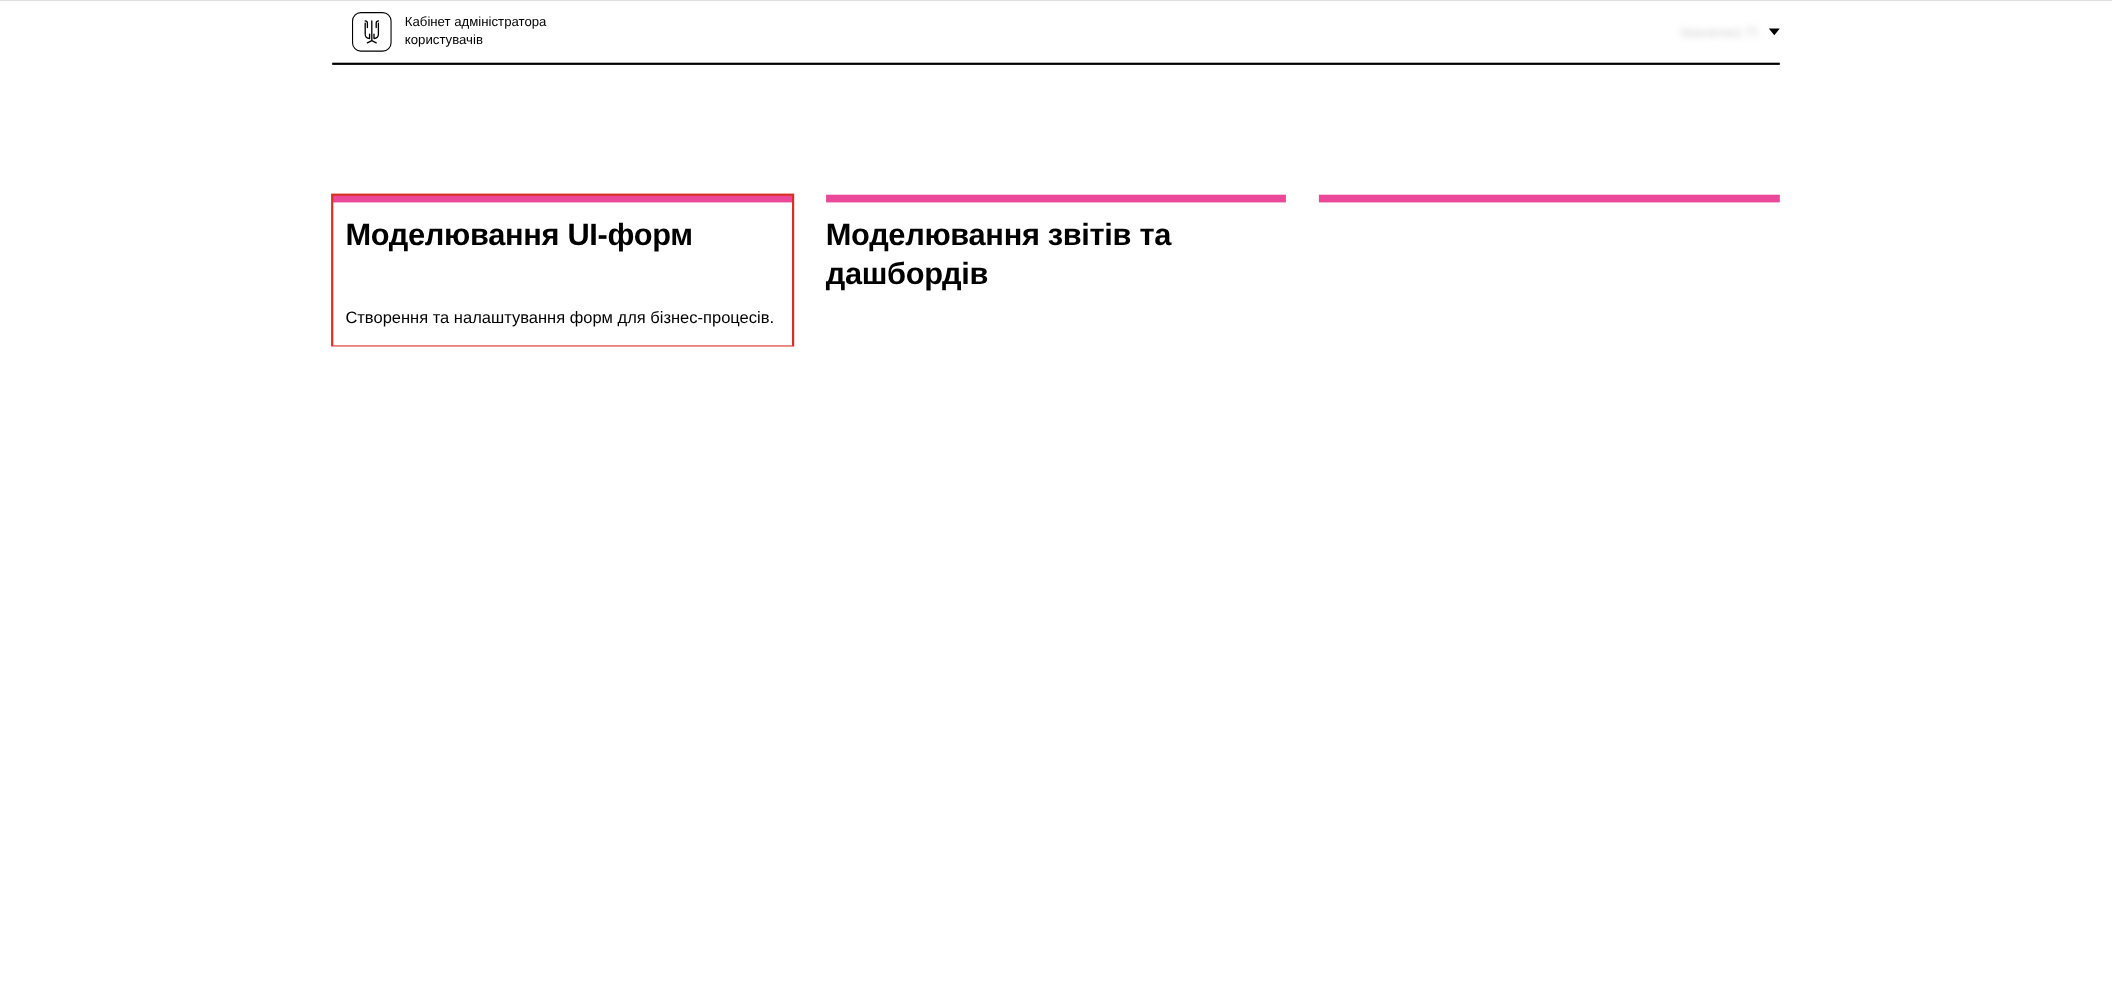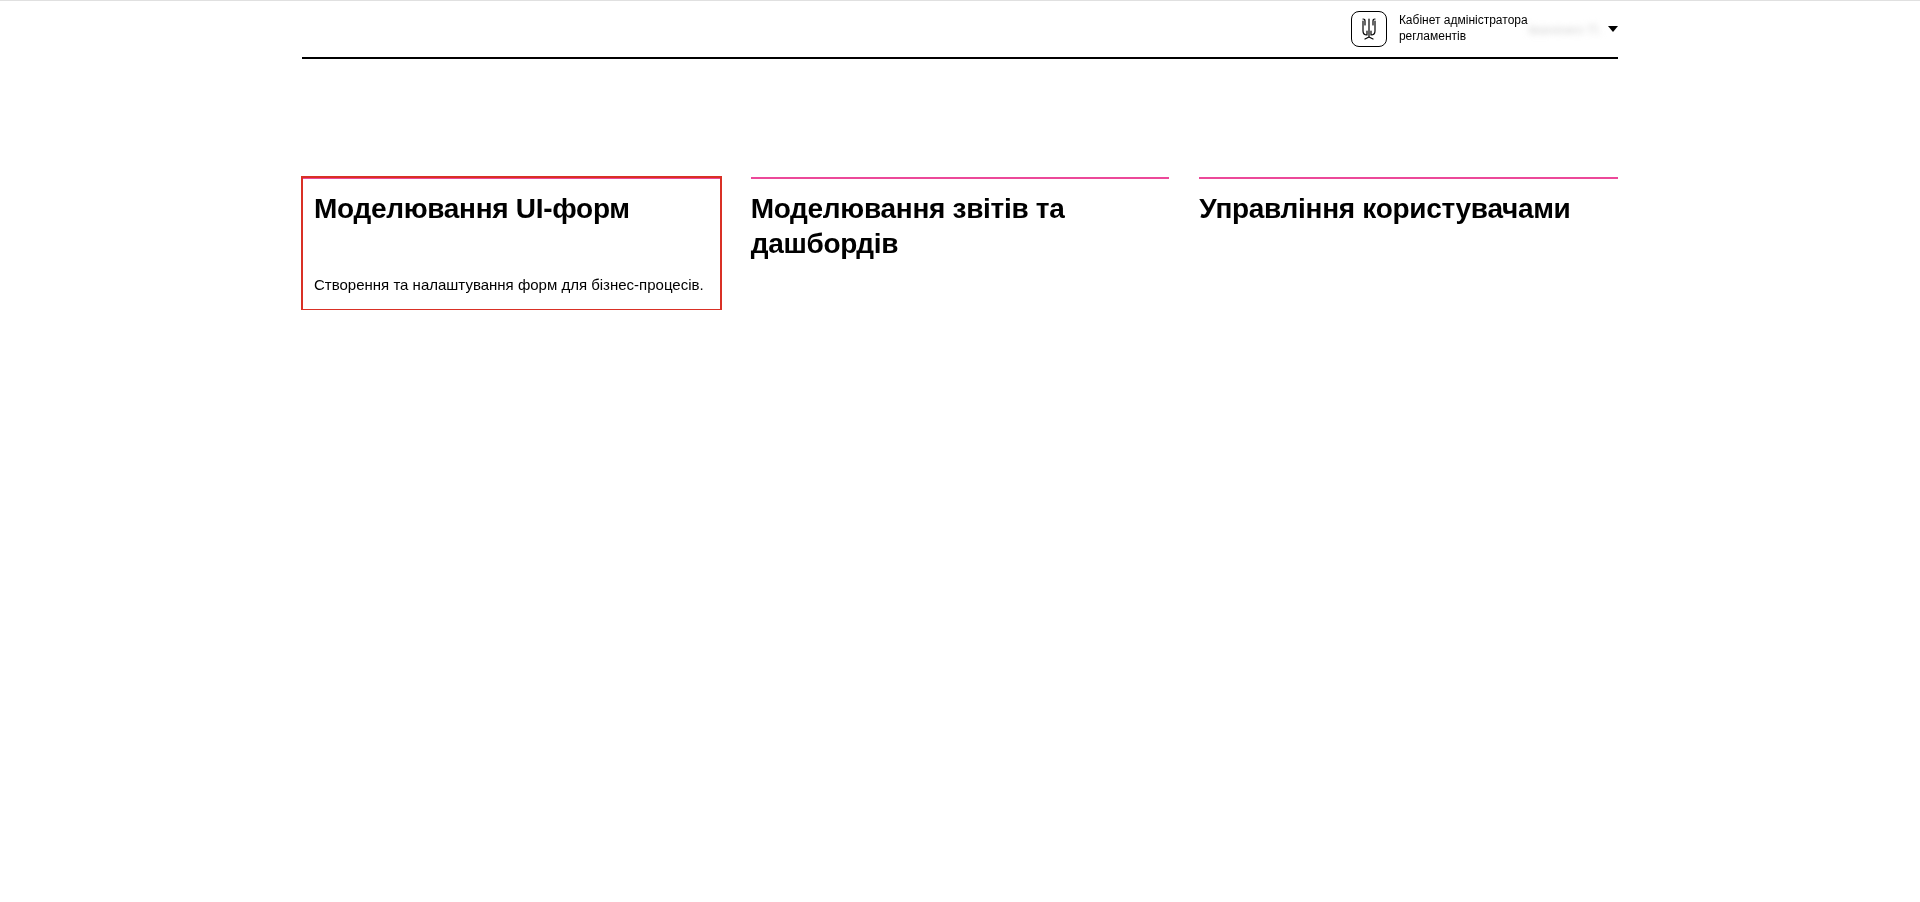--- a/index.html
+++ b/index.html
@@ -14,21 +14,21 @@
       border-top: 1px solid #e0e0e0;
     }
     .container {
       max-width: 1316px;
       margin: 0 auto;
       padding: 0 0;
     }
     .header {
       display: flex;
       align-items: center;
-      justify-content: flex-end;
+      justify-content: space-between;
       padding: 10px 0 10px 18px;
       border-bottom: 2px solid #000000;
     }
     .header-left {
       display: flex;
       align-items: center;
       gap: 12px;
     }
     .logo-box {
       width: 36px;
@@ -68,21 +68,21 @@
       border-right: 5px solid transparent;
       border-top: 6px solid #000000;
     }
     .main {
       padding-top: 118px;
       display: grid;
       grid-template-columns: repeat(3, 1fr);
       gap: 30px;
     }
     .card {
-      border-top: 2px solid #ec4899;
+      border-top: 7px solid #ec4899;
       padding-top: 12px;
       padding-right: 0;
       padding-bottom: 14px;
       cursor: pointer;
     }
     .card.highlighted {
       outline: 2px solid #d93025;
       outline-offset: -1px;
       padding-left: 12px;
     }
@@ -107,34 +107,33 @@
 <div class="container">
   <header class="header">
     <div class="header-left">
       <div class="logo-box">
         <svg viewBox="0 0 20 24" fill="none" stroke="#000000" stroke-width="1.2">
           <path d="M10 2 L10 20 M10 20 L6 22 M10 20 L14 22 M4 4 L4 14 Q4 18 8 18 M16 4 L16 14 Q16 18 12 18 M6 8 L6 4 Q6 2 4 2 M14 8 L14 4 Q14 2 16 2 M8 18 L8 14 M12 18 L12 14" stroke-linecap="round"></path>
         </svg>
       </div>
       <div class="header-title">
         <div>Кабінет адміністратора</div>
-        <div>регламентів</div>
+        <div>користувачів</div>
       </div>
     </div>
     <div class="header-right">
       <span class="user-name">Іваненко П.</span>
       <span class="caret"></span>
     </div>
   </header>
 
   <main class="main">
     <div class="card highlighted">
       <h2 class="card-title">Моделювання UI-форм</h2>
       <p class="card-desc">Створення та налаштування форм для бізнес-процесів.</p>
     </div>
     <div class="card">
       <h2 class="card-title">Моделювання звітів та дашбордів</h2>
     </div>
     <div class="card">
-      <h2 class="card-title">Управління користувачами</h2>
     </div>
   </main>
 </div>
 
 </body></html>

